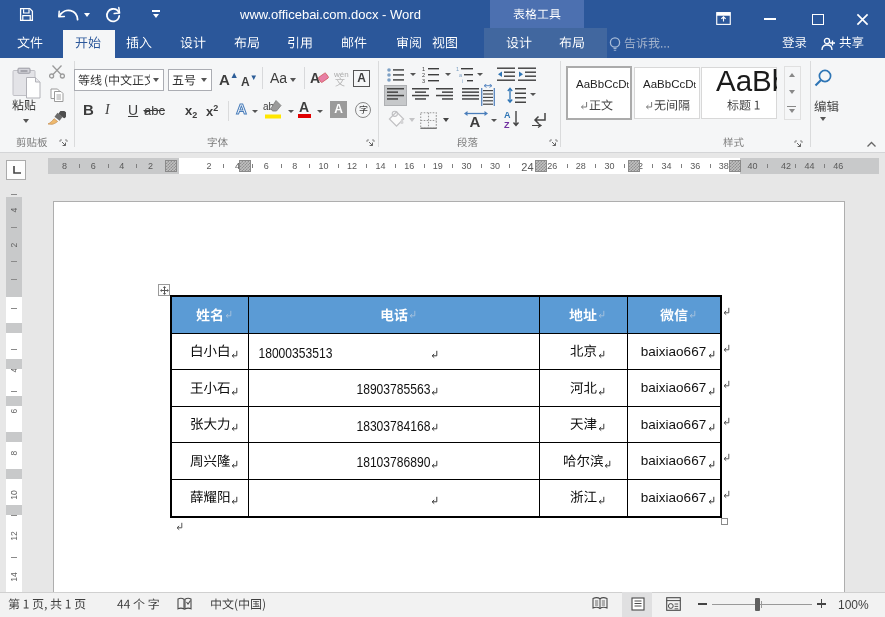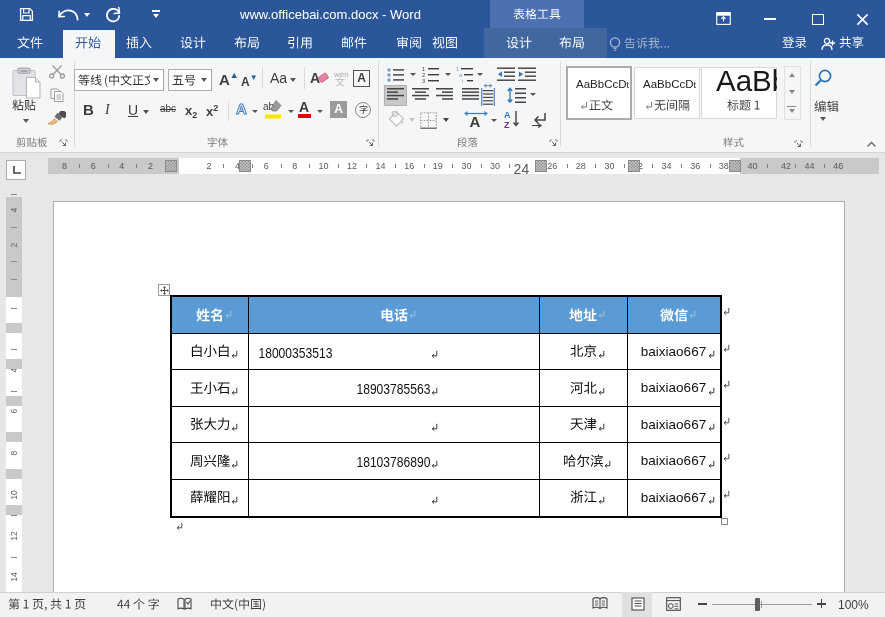--- a/index.html
+++ b/index.html
@@ -232,21 +232,21 @@
     <div style="position:absolute;left:335px;top:77px;">
       <svg width="10" height="11" viewBox="0 0 10 11" style="display:block">
         <path d="M4.2 0.6C4.5 1.1 4.9 1.7 5.0 2.1L5.8 1.9C5.7 1.5 5.3 0.8 5.0 0.3ZM0.5 2.2V2.9H2.1C2.6 4.4 3.4 5.7 4.5 6.8C3.4 7.7 2.0 8.4 0.4 8.9C0.5 9.1 0.8 9.4 0.8 9.6C2.5 9.0 3.9 8.3 5.0 7.3C6.2 8.3 7.5 9.1 9.2 9.5C9.3 9.3 9.5 9.0 9.7 8.8C8.1 8.4 6.7 7.7 5.6 6.8C6.6 5.8 7.4 4.5 8.0 2.9H9.5V2.2ZM5.0 6.3C4.1 5.3 3.4 4.2 2.8 2.9H7.1C6.6 4.3 5.9 5.4 5.0 6.3Z" fill="#b0b0b0"></path>
       </svg>
     </div>
     <div class="abs" style="left:353px;top:70px;width:17px;height:17px;border:1.4px solid #555;color:#3d3d3d;font-size:12px;font-weight:bold;text-align:center;line-height:15px">A</div>
     <div class="abs" style="left:83px;top:101px;color:#3d3d3d;font-size:15px;font-weight:bold">B</div>
     <div class="abs" style="left:105px;top:102px;color:#3d3d3d;font-size:14px;font-style:italic;font-family:'Liberation Serif',serif">I</div>
     <div class="abs" style="left:128px;top:102px;color:#3d3d3d;font-size:14px;text-decoration:underline">U</div>
     <div class="abs" style="left:143px;top:110px;width:0;height:0;border-left:3.5px solid transparent;border-right:3.5px solid transparent;border-top:4px solid #555"></div>
-    <div class="abs" style="left:160px;top:103px;color:#3d3d3d;font-size:10px;text-decoration:line-through">abc</div>
+    <div class="abs" style="left:144px;top:103px;color:#3d3d3d;font-size:13px;text-decoration:line-through">abc</div>
     <div class="abs" style="left:185px;top:103px;color:#3d3d3d;font-size:13px;font-weight:bold">x<span style="font-size:9px;vertical-align:-3px">2</span></div>
     <div class="abs" style="left:206px;top:103px;color:#3d3d3d;font-size:13px;font-weight:bold">x<span style="font-size:9px;vertical-align:5px">2</span></div>
     <div class="abs" style="left:228px;top:101px;width:1px;height:20px;background:#dadbdc"></div>
     <div class="abs" style="left:236px;top:100px;font-size:15px;font-weight:bold;color:#fff;-webkit-text-stroke:1px #4a7ebb">A</div>
     <div class="abs" style="left:252px;top:110px;width:0;height:0;border-left:3px solid transparent;border-right:3px solid transparent;border-top:3.5px solid #555"></div>
     <svg class="abs" style="left:263px;top:99px" width="20" height="20" viewBox="0 0 20 20">
 <text x="0" y="11" font-size="10" fill="#3d3d3d" font-family="Liberation Sans">ab</text>
 <path d="M13 1.5 L18 6.5 L13.5 12 L9.5 12 L8 9.5 Z" fill="#9b9b9b" stroke="#7a7a7a" stroke-width="0.8"></path>
 <rect x="2" y="15.5" width="16" height="4" fill="#ffe600"></rect>
 </svg>
@@ -429,21 +429,21 @@
       <div style="position:absolute;top:160.5px;font-size:9px;color:#595959;width:20px;text-align:center;left:227.6px">4</div>
       <div style="position:absolute;top:160.5px;font-size:9px;color:#595959;width:20px;text-align:center;left:256.2px">6</div>
       <div style="position:absolute;top:160.5px;font-size:9px;color:#595959;width:20px;text-align:center;left:284.8px">8</div>
       <div style="position:absolute;top:160.5px;font-size:9px;color:#595959;width:20px;text-align:center;left:313.4px">10</div>
       <div style="position:absolute;top:160.5px;font-size:9px;color:#595959;width:20px;text-align:center;left:342.0px">12</div>
       <div style="position:absolute;top:160.5px;font-size:9px;color:#595959;width:20px;text-align:center;left:370.6px">14</div>
       <div style="position:absolute;top:160.5px;font-size:9px;color:#595959;width:20px;text-align:center;left:399.2px">16</div>
       <div style="position:absolute;top:160.5px;font-size:9px;color:#595959;width:20px;text-align:center;left:427.8px">19</div>
       <div style="position:absolute;top:160.5px;font-size:9px;color:#595959;width:20px;text-align:center;left:456.4px">30</div>
       <div style="position:absolute;top:160.5px;font-size:9px;color:#595959;width:20px;text-align:center;left:485.0px">30</div>
-      <div style="position:absolute;top:160.5px;font-size:14px;color:#595959;width:20px;text-align:left;left:513.6px">24</div>
+      <div style="position:absolute;top:160.5px;font-size:11px;color:#595959;width:20px;text-align:right;left:513.6px">24</div>
       <div style="position:absolute;top:160.5px;font-size:9px;color:#595959;width:20px;text-align:center;left:542.2px">26</div>
       <div style="position:absolute;top:160.5px;font-size:9px;color:#595959;width:20px;text-align:center;left:570.8px">28</div>
       <div style="position:absolute;top:160.5px;font-size:9px;color:#595959;width:20px;text-align:center;left:599.4px">30</div>
       <div style="position:absolute;top:160.5px;font-size:9px;color:#595959;width:20px;text-align:center;left:628.0px">32</div>
       <div style="position:absolute;top:160.5px;font-size:9px;color:#595959;width:20px;text-align:center;left:656.6px">34</div>
       <div style="position:absolute;top:160.5px;font-size:9px;color:#595959;width:20px;text-align:center;left:685.2px">36</div>
       <div style="position:absolute;top:160.5px;font-size:9px;color:#595959;width:20px;text-align:center;left:713.8px">38</div>
       <div style="position:absolute;top:160.5px;font-size:9px;color:#595959;width:20px;text-align:center;left:742.4px">40</div>
       <div style="position:absolute;top:160.5px;font-size:9px;color:#595959;width:20px;text-align:right;left:771.0px">42</div>
       <div style="position:absolute;top:160.5px;font-size:9px;color:#595959;width:20px;text-align:center;left:799.6px">44</div>
@@ -614,20 +614,21 @@
         <path d="M5.8 0.8 V5.8 H1.3 M3.2 4 L1.1 5.8 L3.2 7.6" fill="none" stroke="#3a3a3a" stroke-width="1"></path>
       </svg></div>
     <div class="abs" style="left:189.8px;top:417.2px">
       <svg width="40" height="14" viewBox="0 0 40 14" style="display:block">
         <path d="M11.4 1.1C10.7 2.5 9.4 3.8 8.1 4.7C8.3 4.8 8.7 5.2 8.9 5.4C10.2 4.4 11.6 3.0 12.4 1.4ZM1.6 4.1C1.5 5.4 1.4 7.1 1.2 8.2H3.9C3.8 10.6 3.6 11.6 3.3 11.8C3.2 12.0 3.1 12.0 2.9 12.0C2.6 12.0 2.0 12.0 1.3 11.9C1.4 12.2 1.6 12.6 1.6 12.8C2.3 12.9 2.9 12.9 3.3 12.8C3.7 12.8 4.0 12.7 4.2 12.4C4.6 12.0 4.8 10.9 4.9 7.7C4.9 7.6 4.9 7.3 4.9 7.3H2.2C2.3 6.6 2.4 5.8 2.5 5.0H4.9V1.1H1.3V2.0H3.9V4.1ZM6.4 13.0C6.6 12.8 7.0 12.7 9.7 11.5C9.7 11.3 9.6 10.9 9.6 10.6L7.6 11.4V6.8H8.9C9.5 9.4 10.7 11.6 12.4 12.8C12.6 12.5 12.9 12.2 13.1 11.9C11.5 11.0 10.4 9.0 9.9 6.8H12.9V5.8H7.6V0.8H6.6V5.8H5.1V6.8H6.6V11.2C6.6 11.8 6.2 12.0 6.0 12.2C6.1 12.4 6.3 12.8 6.4 13.0Z M19.7 0.6C19.7 1.6 19.7 3.0 19.5 4.4H14.3V5.5H19.3C18.8 8.0 17.5 10.6 14.1 12.1C14.4 12.3 14.7 12.7 14.8 12.9C18.1 11.4 19.6 8.8 20.3 6.2C21.3 9.3 23.1 11.7 25.7 12.9C25.9 12.6 26.2 12.2 26.4 12.0C23.8 10.9 22.0 8.4 21.1 5.5H26.2V4.4H20.6C20.8 3.0 20.8 1.6 20.8 0.6Z M32.5 0.6V2.9V3.5H28.1V4.5H32.5C32.3 7.1 31.4 10.0 27.7 12.2C28.0 12.4 28.3 12.8 28.5 13.0C32.4 10.6 33.3 7.3 33.5 4.5H38.2C37.9 9.3 37.6 11.2 37.1 11.7C36.9 11.8 36.8 11.9 36.5 11.9C36.2 11.9 35.3 11.9 34.4 11.8C34.6 12.1 34.7 12.5 34.7 12.8C35.5 12.9 36.4 12.9 36.9 12.9C37.4 12.8 37.7 12.7 38.0 12.3C38.6 11.6 38.9 9.6 39.2 4.0C39.2 3.9 39.2 3.5 39.2 3.5H33.6V2.9V0.6Z" fill="#111111"></path>
       </svg>
     </div>
     <div class="abs" style="left:231.2px;top:419.0px"><svg width="7" height="10" viewBox="0 0 7 10" style="display:inline-block">
         <path d="M5.8 0.8 V5.8 H1.3 M3.2 4 L1.1 5.8 L3.2 7.6" fill="none" stroke="#3a3a3a" stroke-width="1"></path>
       </svg></div>
+    <div class="abs" style="left:248px;top:416.5px;width:291px;text-align:center;font-size:15.5px;color:#111"><span style="display:inline-block;transform:scaleX(0.78)">18303784168</span></div>
     <div class="abs" style="left:430.5px;top:419.0px"><svg width="7" height="10" viewBox="0 0 7 10" style="display:inline-block">
         <path d="M5.8 0.8 V5.8 H1.3 M3.2 4 L1.1 5.8 L3.2 7.6" fill="none" stroke="#3a3a3a" stroke-width="1"></path>
       </svg></div>
     <div class="abs" style="left:569.5px;top:417.2px">
       <svg width="27" height="14" viewBox="0 0 27 14" style="display:block">
         <path d="M0.9 5.7V6.8H5.9C5.4 8.7 4.0 10.7 0.6 12.1C0.8 12.3 1.1 12.7 1.2 12.9C4.7 11.5 6.1 9.5 6.8 7.5C7.9 10.2 9.7 12.0 12.4 12.9C12.5 12.6 12.8 12.2 13.0 12.0C10.3 11.2 8.4 9.3 7.5 6.8H12.6V5.7H7.1C7.2 5.2 7.2 4.7 7.2 4.2V2.6H12.1V1.6H1.4V2.6H6.1V4.2C6.1 4.7 6.1 5.2 6.0 5.7Z M14.8 1.5C15.5 2.0 16.5 2.8 17.0 3.2L17.7 2.4C17.2 2.0 16.1 1.3 15.4 0.8ZM14.0 5.0C14.7 5.5 15.7 6.3 16.2 6.7L16.8 5.9C16.3 5.5 15.3 4.8 14.6 4.3ZM14.4 12.0 15.3 12.7C15.9 11.4 16.7 9.7 17.3 8.3L16.5 7.7C15.8 9.2 15.0 11.0 14.4 12.0ZM17.9 8.0V8.8H21.1V10.0H17.2V10.9H21.1V12.9H22.1V10.9H26.3V10.0H22.1V8.8H25.6V8.0H22.1V6.9H25.4V4.9H26.4V4.0H25.4V2.0H22.1V0.5H21.1V2.0H18.2V2.8H21.1V4.0H17.4V4.9H21.1V6.1H18.1V6.9H21.1V8.0ZM22.1 2.8H24.4V4.0H22.1ZM22.1 6.1V4.9H24.4V6.1Z" fill="#111111"></path>
       </svg>
     </div>
     <div class="abs" style="left:597.5px;top:419.0px"><svg width="7" height="10" viewBox="0 0 7 10" style="display:inline-block">
         <path d="M5.8 0.8 V5.8 H1.3 M3.2 4 L1.1 5.8 L3.2 7.6" fill="none" stroke="#3a3a3a" stroke-width="1"></path>

